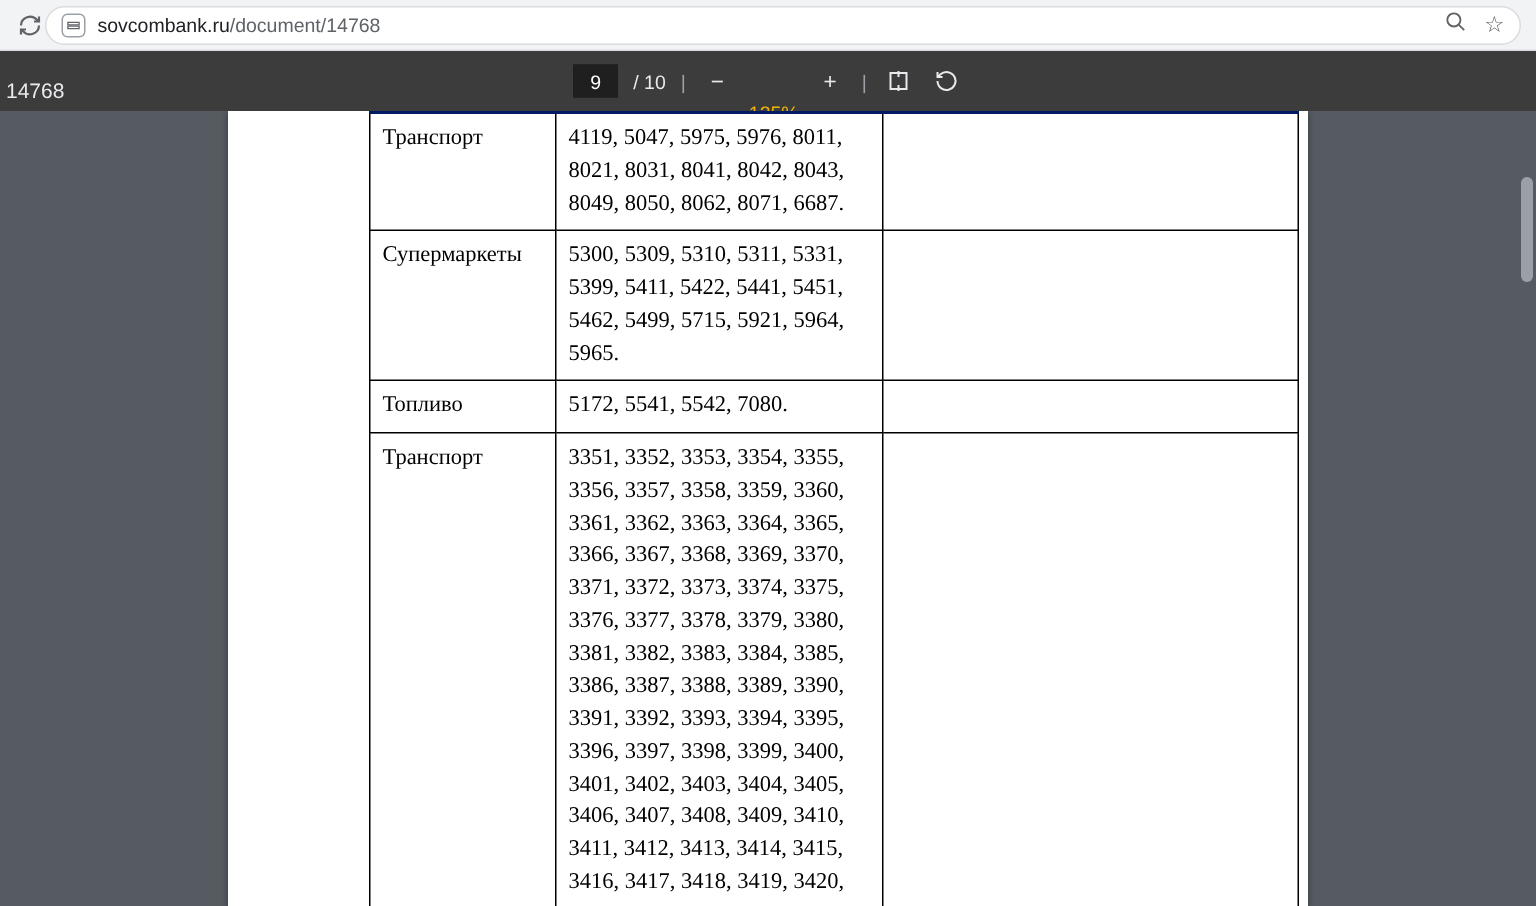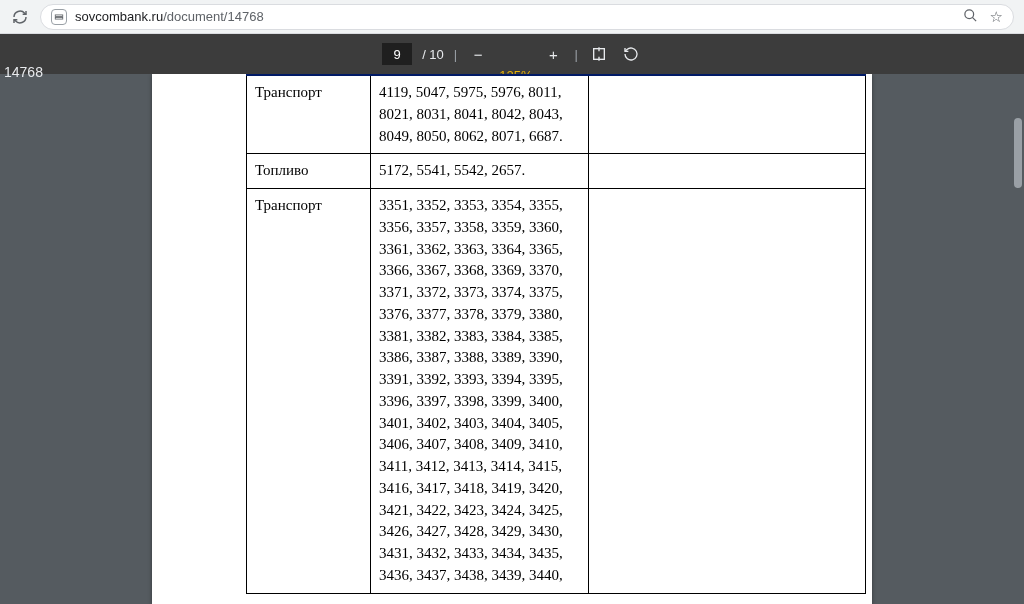--- a/index.html
+++ b/index.html
@@ -10,21 +10,20 @@
     height: 604px;
     overflow: hidden;
     position: relative;
   }
   .browser-bar {
     height: 34px;
     background: #f1f3f4;
     display: flex;
     align-items: center;
     padding: 0 10px;
-    gap: 10px;
     border-bottom: 1px solid #dadce0;
   }
   .reload-btn {
     width: 20px; height: 20px;
     display: flex; align-items:center; justify-content:center;
     color: #5f6368;
     cursor: pointer;
     font-size: 16px;
   }
   .url-bar {
@@ -58,21 +57,21 @@
   .pdf-toolbar {
     height: 40px;
     background: #3c3c3c;
     display:flex;
     align-items:center;
     color:#e8eaed;
     font-size:13px;
     position: relative;
   }
   .doc-title {
-    position:absolute; left:0; top:12px; height:52px;
+    position:absolute; left:0; top:0; height:52px;
     display:flex; align-items:center;
     padding-left:4px;
     color:#e8eaed;
     font-size:14px;
   }
   .toolbar-center {
     margin: 0 auto;
     display:flex;
     align-items:center;
     gap: 10px;
@@ -198,22 +197,27 @@
   <div class="page-area">
     <div class="page">
       <table class="doc-table">
         <tbody id="table-body">
             <tr>
               <td class="cat">Транспорт</td>
               <td class="codes">4119, 5047, 5975, 5976, 8011, 8021, 8031, 8041, 8042, 8043, 8049, 8050, 8062, 8071, 6687.</td>
               <td class="extra"></td>
             </tr>
             <tr>
+              <td class="cat">Супермаркеты</td>
+              <td class="codes">5300, 5309, 5310, 5311, 5331, 5399, 5411, 5422, 5441, 5451, 5462, 5499, 5715, 5921, 5964, 5965.</td>
+              <td class="extra"></td>
+            </tr>
+            <tr>
               <td class="cat">Топливо</td>
-              <td class="codes">5172, 5541, 5542, 2657.</td>
+              <td class="codes">5172, 5541, 5542, 7080.</td>
               <td class="extra"></td>
             </tr>
             <tr>
               <td class="cat">Транспорт</td>
               <td class="codes">3351, 3352, 3353, 3354, 3355, 3356, 3357, 3358, 3359, 3360, 3361, 3362, 3363, 3364, 3365, 3366, 3367, 3368, 3369, 3370, 3371, 3372, 3373, 3374, 3375, 3376, 3377, 3378, 3379, 3380, 3381, 3382, 3383, 3384, 3385, 3386, 3387, 3388, 3389, 3390, 3391, 3392, 3393, 3394, 3395, 3396, 3397, 3398, 3399, 3400, 3401, 3402, 3403, 3404, 3405, 3406, 3407, 3408, 3409, 3410, 3411, 3412, 3413, 3414, 3415, 3416, 3417, 3418, 3419, 3420, 3421, 3422, 3423, 3424, 3425, 3426, 3427, 3428, 3429, 3430, 3431, 3432, 3433, 3434, 3435, 3436, 3437, 3438, 3439, 3440,</td>
               <td class="extra"></td>
             </tr>
           </tbody>
       </table>
     </div>

